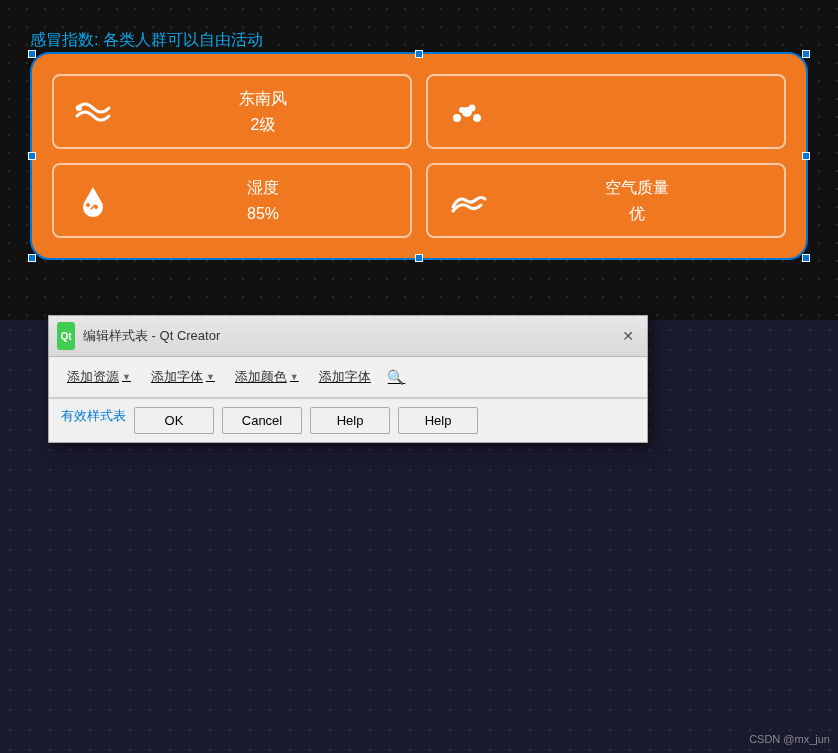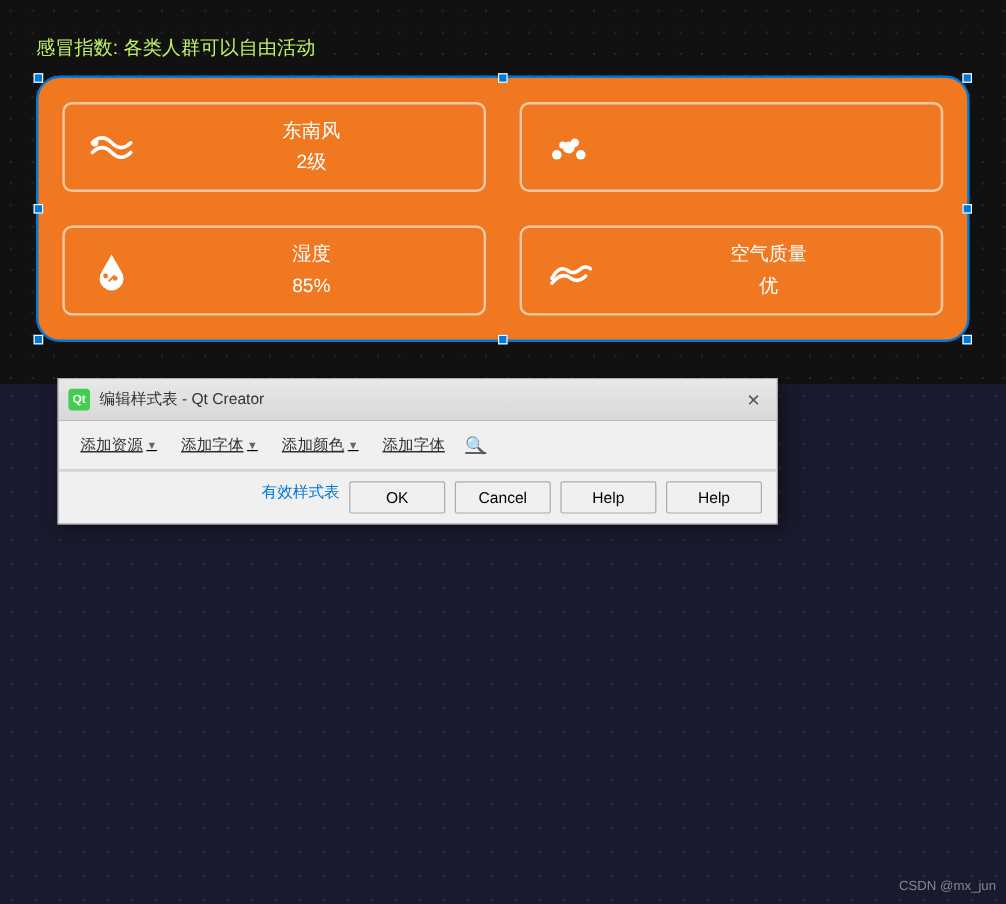--- a/index.html
+++ b/index.html
@@ -27,23 +27,23 @@
 
     
     .weather-widget-container {
       position: absolute;
       top: 30px;
       left: 30px;
       right: 30px;
     }
 
     .cold-index-label {
-      color: #bef264;
+      color: #0ea5e9;
       font-size: 16px;
-      margin-bottom: 12px;
+      margin-bottom: 1px;
     }
 
     .widget-frame {
       position: relative;
       background: #f07820;
       border-radius: 20px;
       padding: 20px;
       border: 2px solid #0078d7;
     }
 
@@ -67,21 +67,21 @@
     .handle-tr { top: -4px; right: -4px; }
     .handle-ml { top: calc(50% - 4px); left: -4px; }
     .handle-mr { top: calc(50% - 4px); right: -4px; }
     .handle-bl { bottom: -4px; left: -4px; }
     .handle-bc { bottom: -4px; left: calc(50% - 4px); }
     .handle-br { bottom: -4px; right: -4px; }
 
     .weather-grid {
       display: grid;
       grid-template-columns: 1fr 1fr;
-      gap: 28px;
+      gap: 14px;
     }
 
     .weather-card {
       background: rgba(0,0,0,0);
       border: 2px solid rgba(255,255,255,0.6);
       border-radius: 8px;
       display: flex;
       align-items: center;
       padding: 10px 14px;
       gap: 12px;
@@ -123,21 +123,21 @@
       border-bottom: 1px solid #bbb;
       padding: 6px 8px;
       display: flex;
       align-items: center;
       gap: 8px;
       user-select: none;
     }
 
     .qt-logo {
       width: 18px;
-      height: 18px;
+      height: 28px;
       background: #41cd52;
       border-radius: 3px;
       display: flex;
       align-items: center;
       justify-content: center;
       color: white;
       font-size: 10px;
       font-weight: bold;
     }
 
@@ -208,21 +208,21 @@
     }
 
     .valid-style-label {
       color: #0078d7;
       font-size: 13px;
     }
 
     .qt-button-bar {
       padding: 8px 12px;
       display: flex;
-      justify-content: flex-end;
+      justify-content: flex-start;
       gap: 8px;
       border-top: 1px solid #ccc;
       background: #f0f0f0;
     }
 
     .qt-btn {
       min-width: 80px;
       padding: 5px 16px;
       font-size: 13px;
       background: #f0f0f0;

